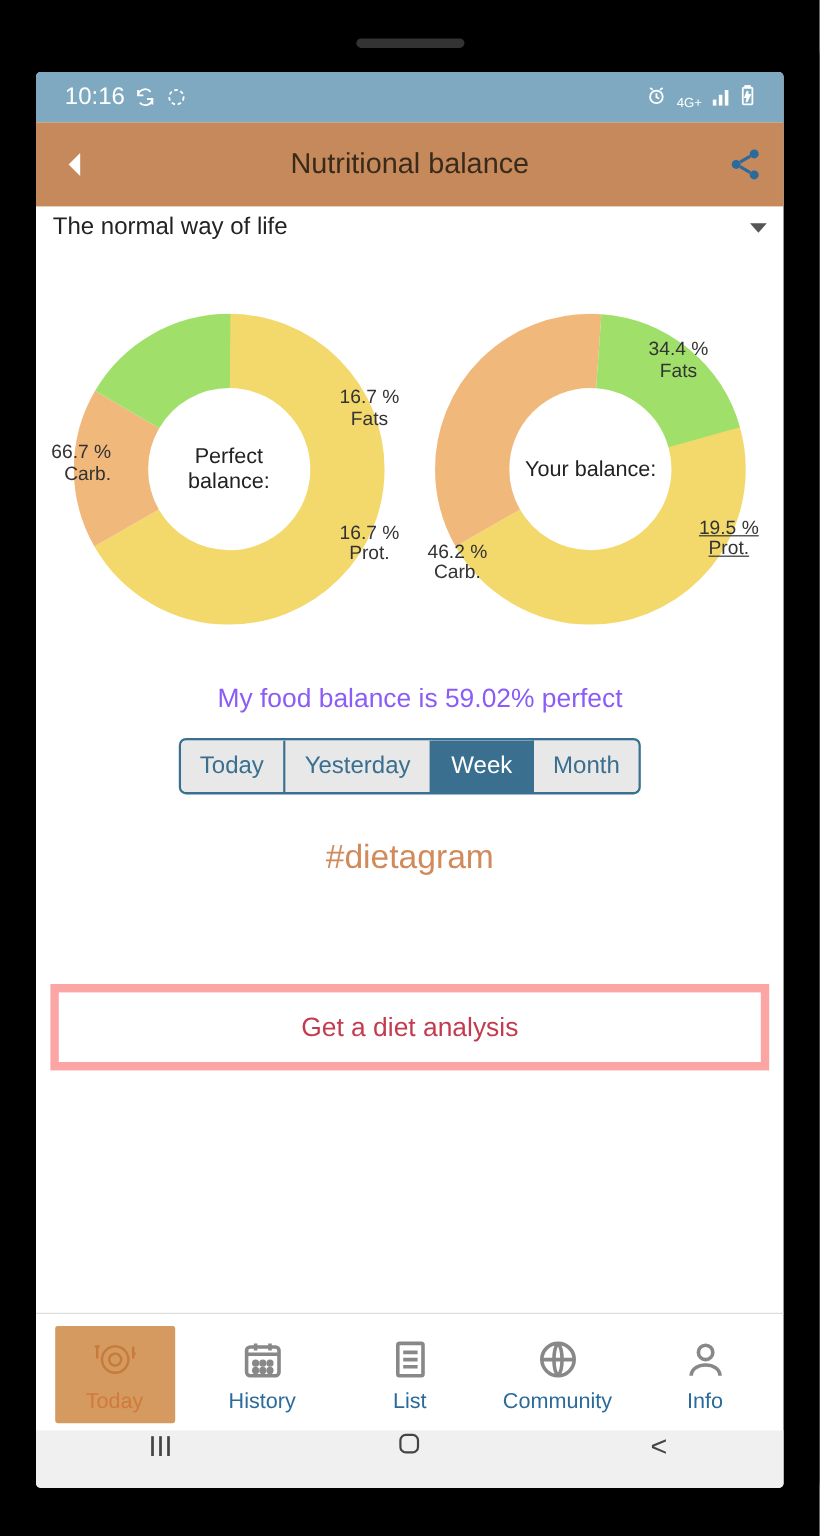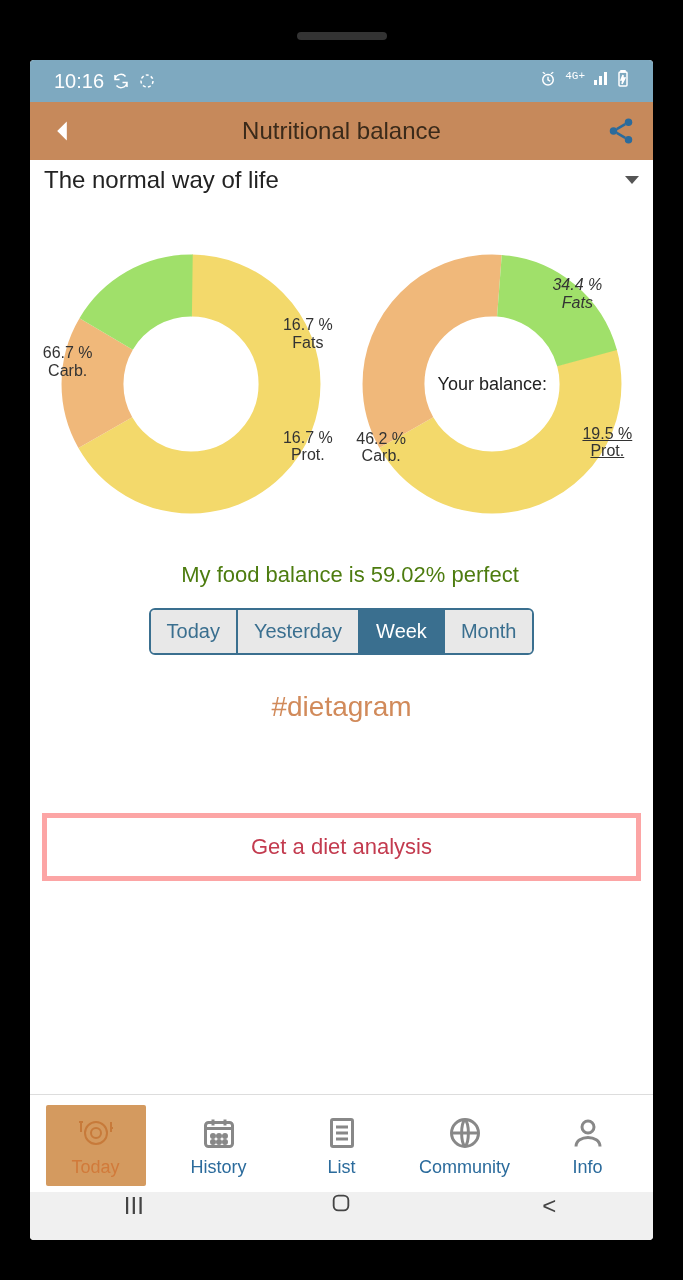--- a/index.html
+++ b/index.html
@@ -41,25 +41,25 @@
   background: #7ea9c0;
   height: 42px;
   display: flex;
   align-items: center;
   padding: 0 24px;
   color: #fff;
   font-size: 20px;
   justify-content: space-between;
 }
 .status-left { display: flex; align-items: center; gap: 8px; }
-.status-right { display: flex; align-items: flex-start; gap: 8px; font-size: 14px; font-family: Liberation Mono, monospace; }
+.status-right { display: flex; align-items: flex-end; gap: 8px; font-size: 14px; }
 .status-icon { display: inline-flex; }
 .appbar {
   background: #c6895b;
-  height: 58px;
+  height: 70px;
   display: flex;
   align-items: center;
   padding: 0 14px;
   color: #fff;
   position: relative;
 }
 .back-btn { width: 36px; height: 36px; display:flex; align-items:center; justify-content:center; }
 .appbar-title {
   position: absolute;
   left: 50%;
@@ -74,21 +74,21 @@
   height: 36px;
   display:flex;align-items:center;justify-content:center;
 }
 .dropdown {
   padding: 6px 14px 0;
   display: flex;
   align-items: center;
   justify-content: space-between;
 }
 .dropdown-label {
-  font-size: 24px;
+  font-size: 20px;
   color: #222;
 }
 .caret-down {
   width: 0; height: 0;
   border-left: 7px solid transparent;
   border-right: 7px solid transparent;
   border-top: 8px solid #555;
 }
 .charts {
   display: flex;
@@ -110,21 +110,21 @@
   position: absolute;
   font-size: 16px;
   color: #333;
   text-align: center;
   line-height: 1.1;
 }
 .balance-text {
   text-align: center;
   margin-top: 48px;
   font-size: 22px;
-  color: #4d7c0f;
+  color: #8b5cf6;
   margin-left: 17px;
 }
 .segmented {
   display: flex;
   margin: 20px auto 0;
   width: fit-content;
   border: 2px solid #3a6f8f;
   border-radius: 6px;
   overflow: hidden;
 }
@@ -138,21 +138,21 @@
 .seg-btn:last-child { border-right: none; }
 .seg-btn.active { background: #3a6f8f; color: #fff; }
 .hashtag {
   text-align: center;
   margin-top: 36px;
   font-size: 28px;
   color: #d18a5a;
 }
 .cta {
   margin: 90px 12px 0;
-  border: 5px solid #fca5a5;
+  border: 7px solid #fca5a5;
   color: #c33b4f;
   text-align: center;
   padding: 16px;
   font-size: 22px;
 }
 .content { flex: 1; overflow: hidden; }
 .bottombar {
   display: flex;
   justify-content: space-around;
   align-items: center;
@@ -261,45 +261,46 @@
 
         <div class="donut-wrap">
           <svg class="donut" viewBox="0 0 42 42">
 
             <circle cx="21" cy="21" r="15.9155" fill="transparent" stroke="#f3d96b" stroke-width="10" stroke-dasharray="66.7 33.3" stroke-dashoffset="25"></circle>
 
             <circle cx="21" cy="21" r="15.9155" fill="transparent" stroke="#f0b87a" stroke-width="10" stroke-dasharray="16.7 83.3" stroke-dashoffset="-41.7"></circle>
 
             <circle cx="21" cy="21" r="15.9155" fill="transparent" stroke="#a0e06a" stroke-width="10" stroke-dasharray="16.7 83.3" stroke-dashoffset="-58.4"></circle>
           </svg>
+          <div class="donut-center">Perfect balance:</div>
           <div class="slice-label" style="top:62px;right:-12px;">
             <span>16.7 %</span><br><span>Fats</span>
           </div>
-          <div class="slice-label" style="top:90px;left:-18px;">
+          <div class="slice-label" style="top:108px;left:-18px;text-align:right;">
             <span>66.7 %</span><br><span>Carb.</span>
           </div>
           <div class="slice-label" style="bottom:50px;right:-12px;">
             <span>16.7 %</span><br><span>Prot.</span>
           </div>
         </div>
 
         <div class="donut-wrap">
           <svg class="donut" viewBox="0 0 42 42">
 
             <circle cx="21" cy="21" r="15.9155" fill="transparent" stroke="#f3d96b" stroke-width="10" stroke-dasharray="46.2 53.8" stroke-dashoffset="4.5"></circle>
 
             <circle cx="21" cy="21" r="15.9155" fill="transparent" stroke="#f0b87a" stroke-width="10" stroke-dasharray="34.4 65.6" stroke-dashoffset="-41.7"></circle>
 
             <circle cx="21" cy="21" r="15.9155" fill="transparent" stroke="#a0e06a" stroke-width="10" stroke-dasharray="19.5 80.5" stroke-dashoffset="-76.1"></circle>
           </svg>
           <div class="donut-center">Your balance:</div>
-          <div class="slice-label" style="top:22px;right:20px;font-style:italic;">
+          <div class="slice-label" style="top:22px;right:32px;">
             <span>34.4 %</span><br><span>Fats</span>
           </div>
-          <div class="slice-label" style="bottom:49px;left:-6px;">
+          <div class="slice-label" style="bottom:34px;left:-6px;">
             <span>46.2 %</span><br><span>Carb.</span>
           </div>
           <div class="slice-label" style="bottom:54px;right:-10px;text-decoration:underline;">
             <span>19.5 %</span><br><span>Prot.</span>
           </div>
         </div>
       </div>
 
       <div class="balance-text">My food balance is 59.02% perfect</div>
 

